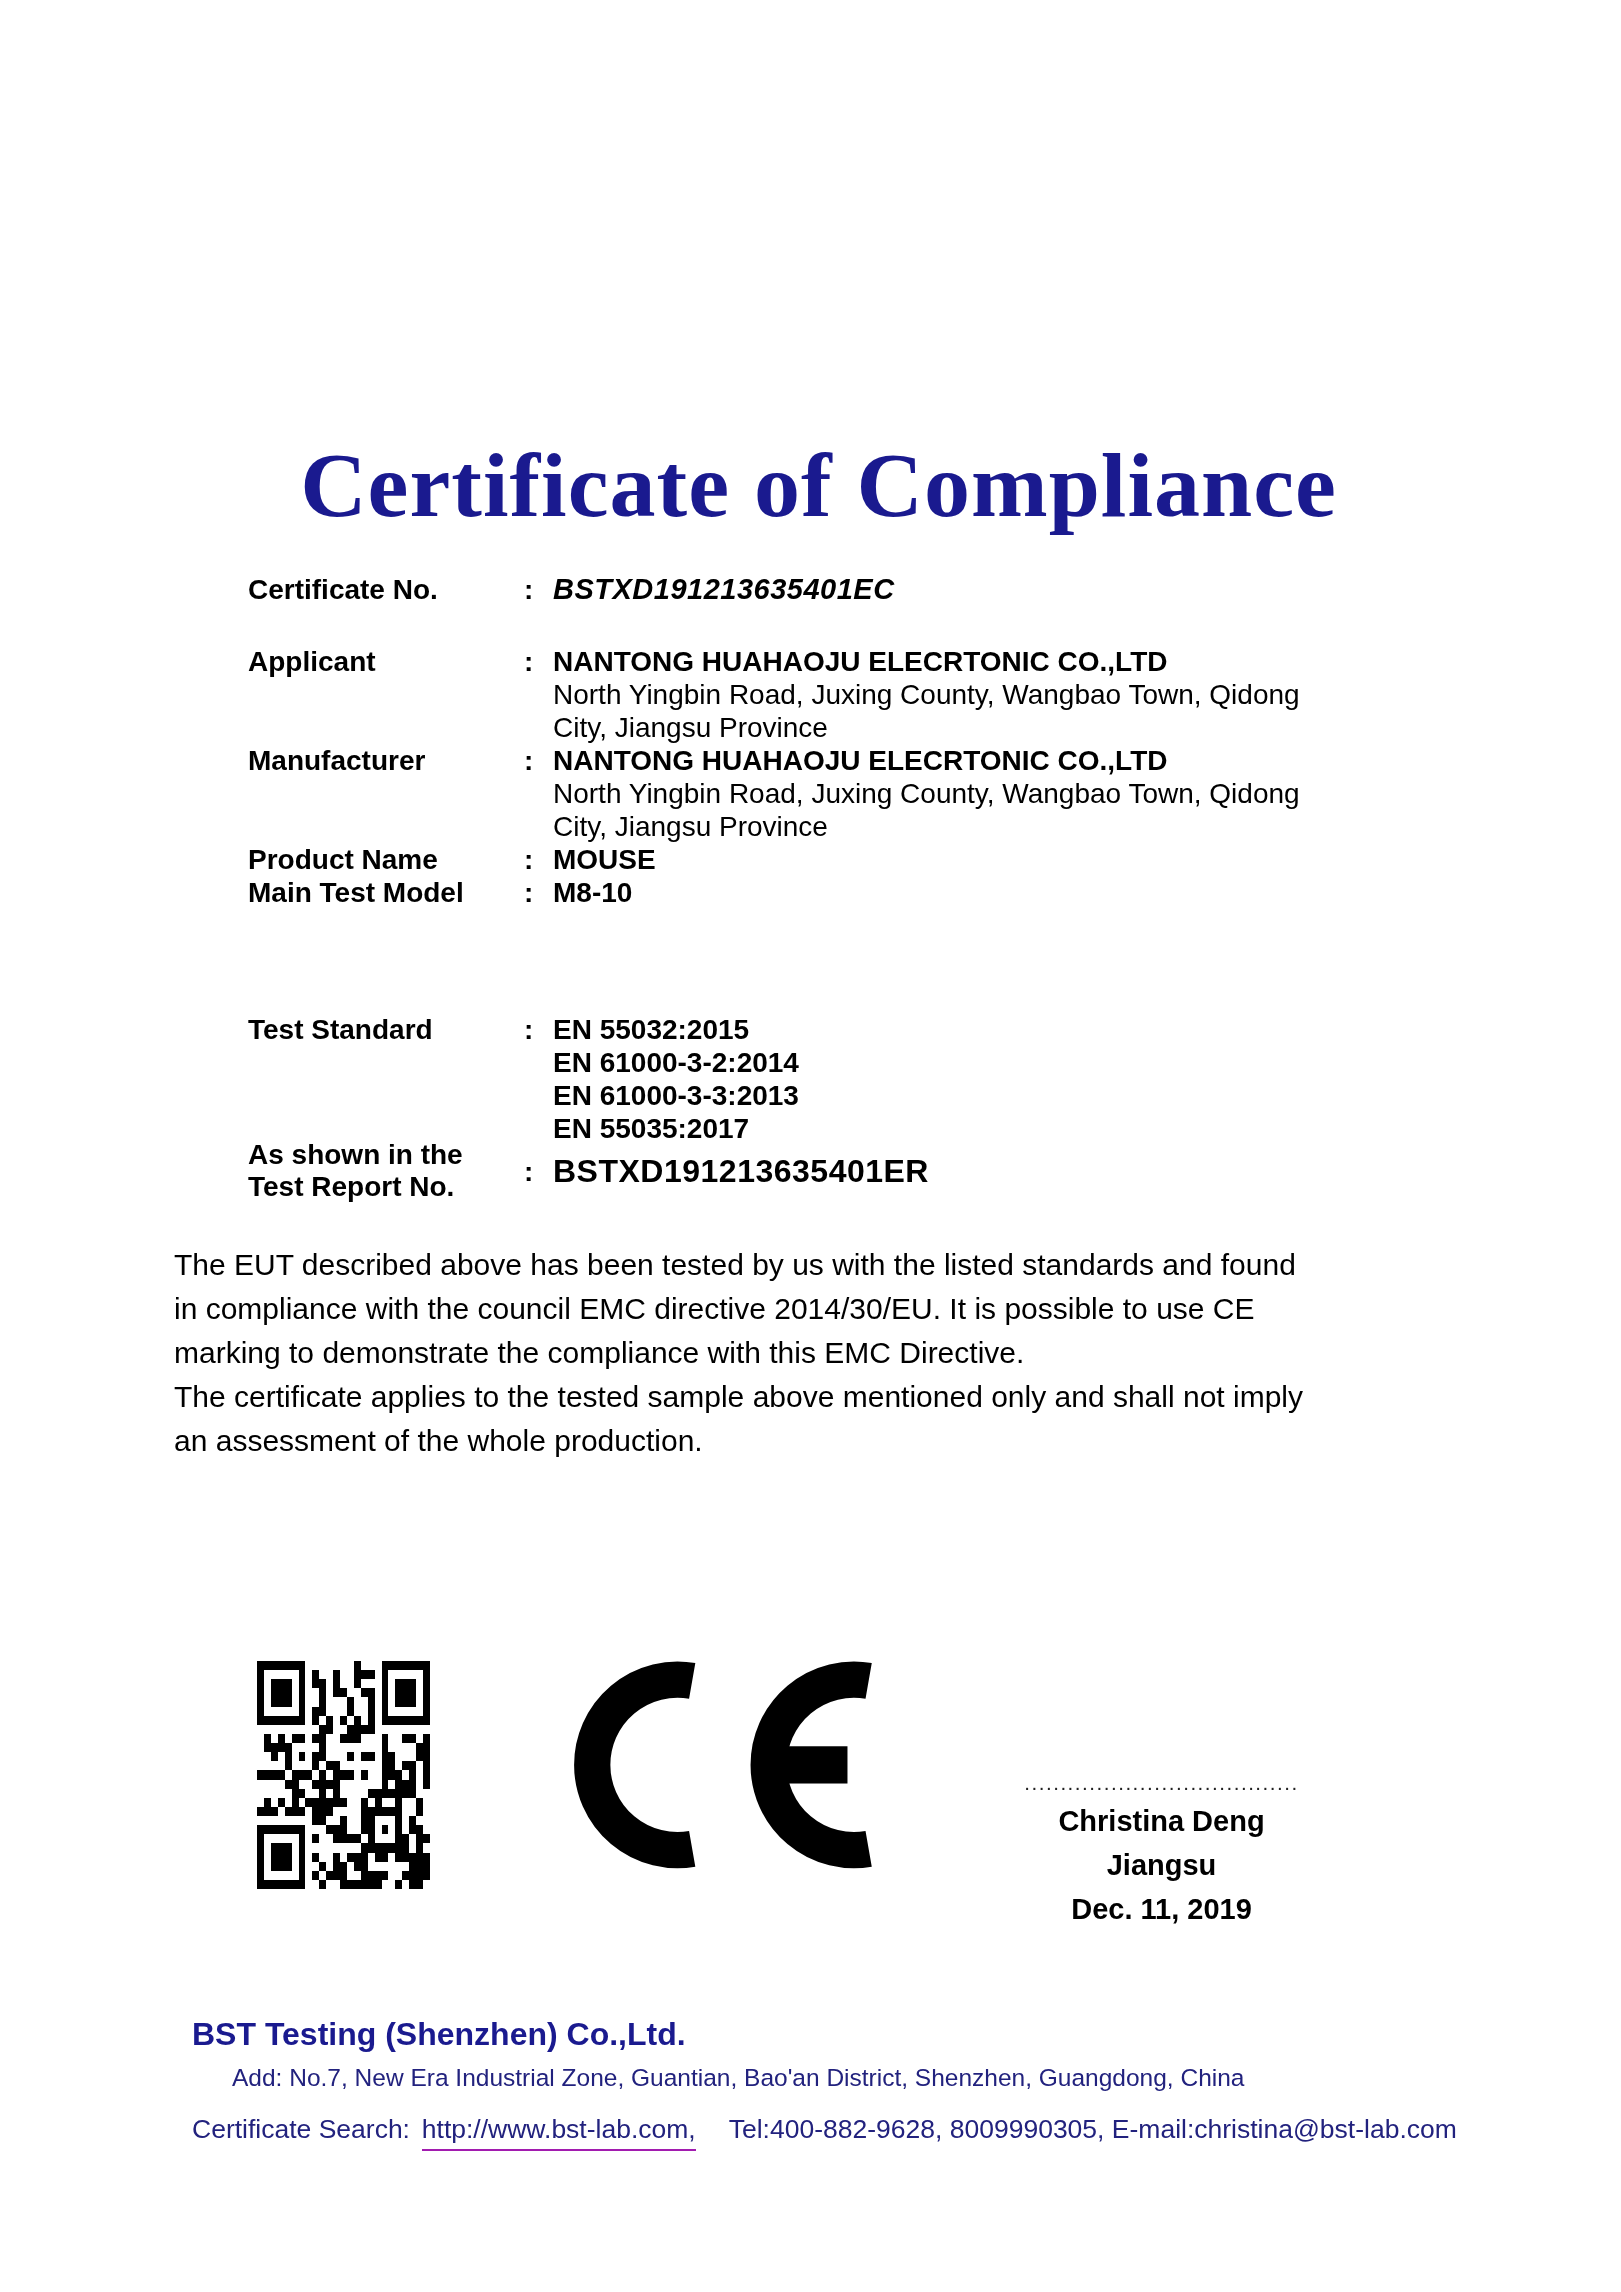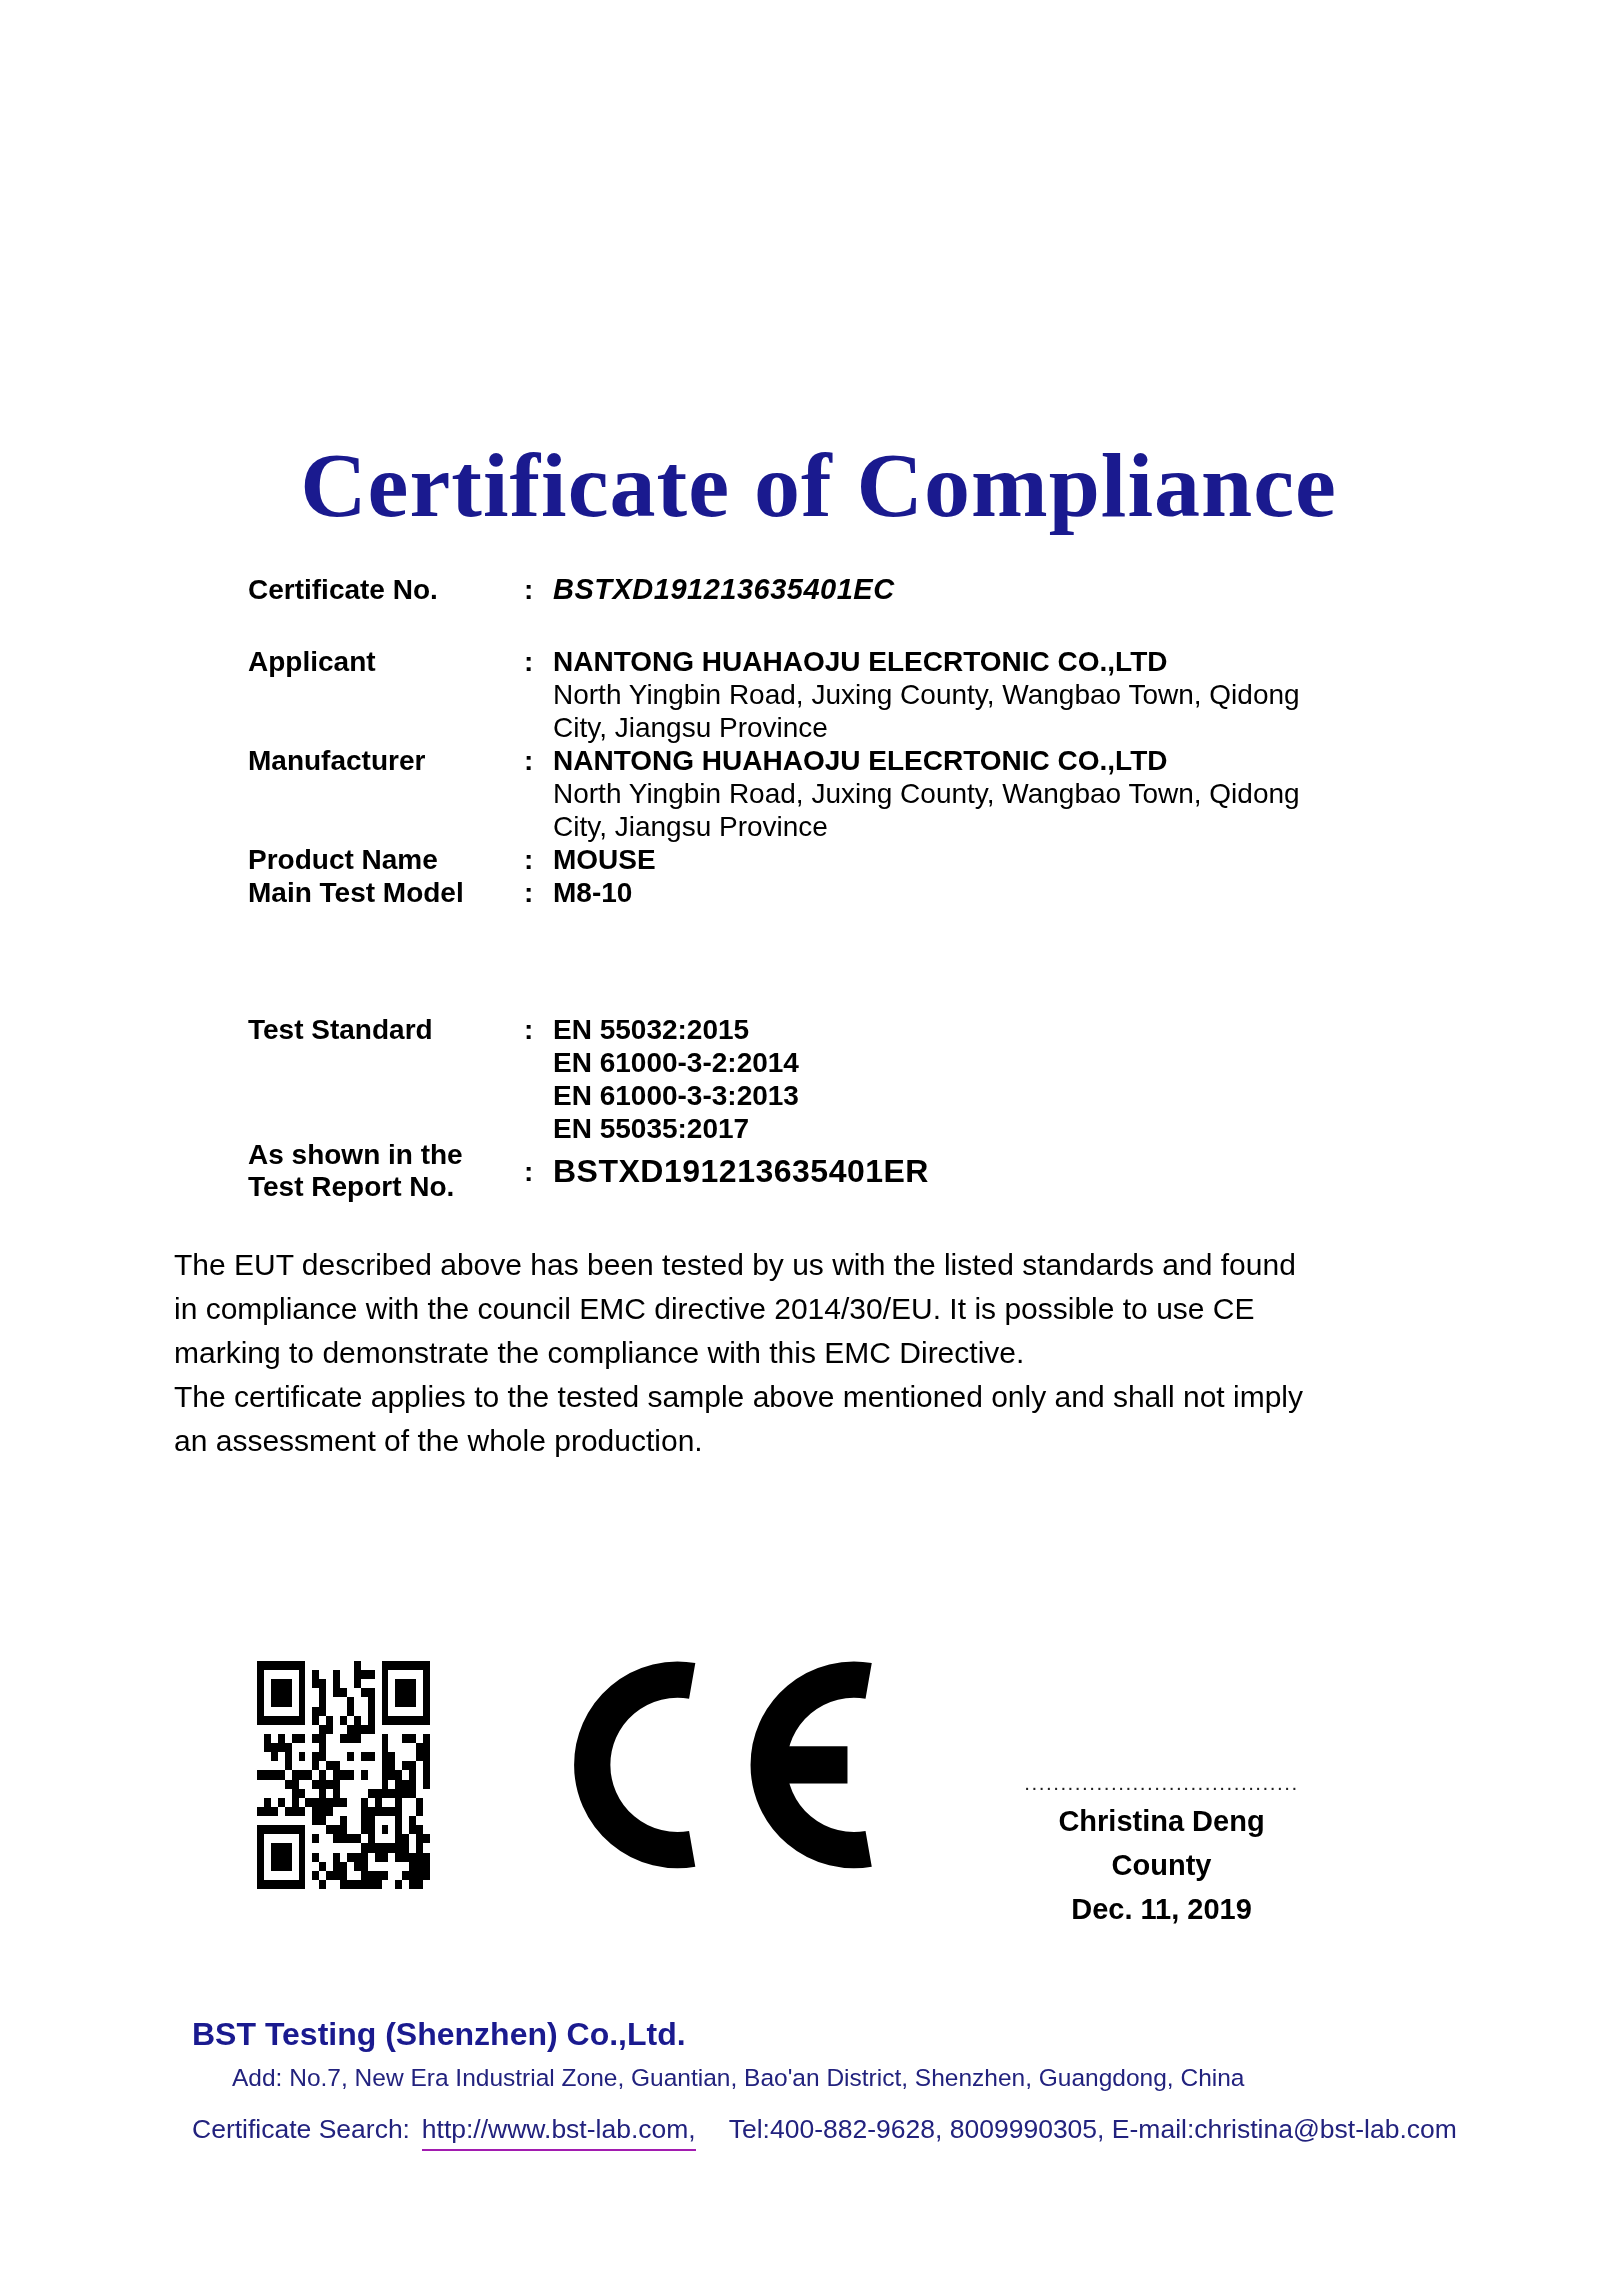--- a/index.html
+++ b/index.html
@@ -448,21 +448,21 @@
         <path d="M 121.6 21.3 A 87 87 0 1 0 121.6 192.7"></path>
         <path d="M 301.6 21.3 A 87 87 0 1 0 301.6 192.7"></path>
       </g>
       <rect x="208" y="88" width="72" height="38" fill="#000"></rect>
     </svg>
   </div>
 
   <div class="signature">
     <div class="dots">......................................</div>
     <div class="sig-line sig-name">Christina Deng</div>
-    <div class="sig-line">County</div>
+    <div class="sig-line">Jiangsu</div>
     <div class="sig-line">Dec. 11, 2019</div>
   </div>
 
   <div class="footer">
     <div class="f-company">BST Testing (Shenzhen) Co.,Ltd.</div>
     <div class="f-addr">Add: No.7, New Era Industrial Zone, Guantian, Bao'an District, Shenzhen, Guangdong, China</div>
     <div class="f-search">
       <span class="f-search-label">Certificate Search:</span>
       <span class="f-url">http://www.bst-lab.com,</span>
       <span>Tel:400-882-9628, 8009990305, E-mail:christina@bst-lab.com</span>

